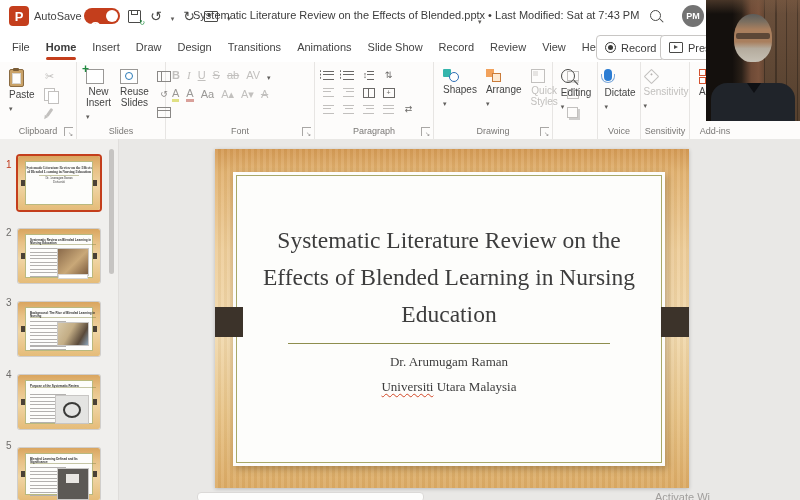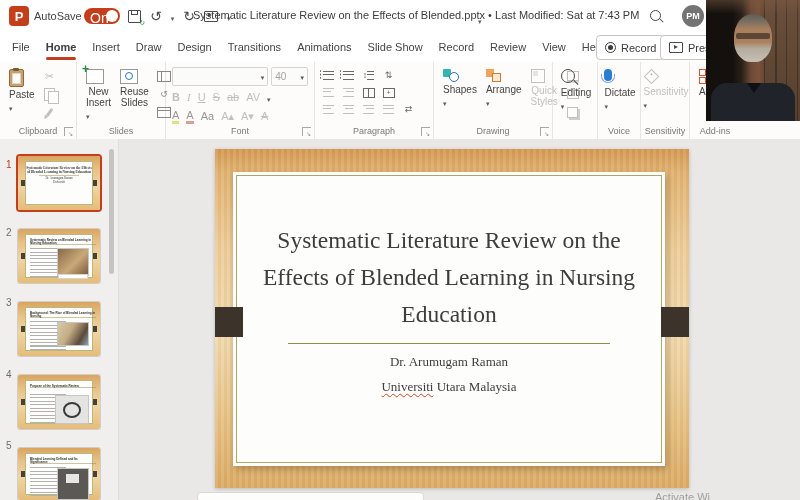--- a/index.html
+++ b/index.html
@@ -5,21 +5,21 @@
   html,body{margin:0;padding:0;width:800px;height:500px;overflow:hidden;background:#fff;
     font-family:"Liberation Sans","DejaVu Sans",sans-serif;-webkit-font-smoothing:antialiased;}
   .stage{position:relative;width:800px;height:500px;overflow:hidden;background:#fff;}
 
   
   .titlebar{position:absolute;left:0;top:0;width:800px;height:32px;background:#fff;}
   .pptlogo{position:absolute;left:9px;top:6px;width:20px;height:20px;border-radius:4px;background:#c43e1c;
     color:#fff;font-weight:bold;font-size:13px;display:flex;align-items:center;justify-content:center;}
   .autosave-label{position:absolute;left:34px;top:10px;font-size:11px;color:#444;}
   .toggle{position:absolute;left:84px;top:8px;width:36px;height:16px;border-radius:9px;background:#c43e1c;}
-  .toggle .on{position:absolute;left:6px;top:2px;font-size:14px;color:#fff;font-weight:normal;}
+  .toggle .on{position:absolute;left:6px;top:11px;font-size:14px;color:#fff;font-weight:bold;}
   .toggle .knob{position:absolute;right:2px;top:2px;width:12px;height:12px;border-radius:50%;background:#fff;}
   .qat{position:absolute;left:128px;top:6px;display:flex;align-items:center;gap:9px;height:20px;color:#4a4a48;}
   .qat .g{font-size:14px;line-height:14px;color:#4a4a48;}
   .caret::before{content:"▾";font-size:7px;color:#605e5c;}
   .doc-title{position:absolute;left:193px;top:9px;font-size:11px;color:#3b3b3b;white-space:nowrap;}
   .doc-caret{position:absolute;left:478px;top:10px;}
   .i-save{width:11px;height:11px;border:1.3px solid #4a4a48;border-radius:1px;position:relative;}
   .i-save::before{content:"";position:absolute;left:2px;top:0;width:5px;height:3.5px;border:1px solid #4a4a48;border-top:0;}
   .i-save::after{content:"↻";position:absolute;right:-5px;bottom:-5px;font-size:7px;color:#1a8a3a;}
   .i-mag{width:9px;height:9px;border:1.4px solid #4a4a48;border-radius:50%;position:relative;display:inline-block;}
@@ -277,30 +277,20 @@
           <span class="sbtn">
               <span class="i-sect"></span>
             </span>
         </div>
       </div>
       <div class="rlabel">Slides</div>
     </div>
 
     <div class="rgroup" style="width:148px">
       <div style="display:flex;flex-direction:column;gap:3px;padding:5px 6px 0;">
-        <div style="display:flex;gap:3px;">
-          <div class="combo" style="width:92px">
-            <span></span>
-              <span class="caret"></span>
-          </div>
-          <div class="combo" style="width:30px">
-            <span>40</span>
-              <span class="caret"></span>
-          </div>
-        </div>
         <div class="fontrow dis">
           <span class="fl b">B</span>
           <span class="fl i">I</span>
           <span class="fl u">U</span>
           <span class="fl s">S</span>
           <span class="fl s">ab</span>
           <span class="fl">AV</span>
           <span class="caret"></span>
         </div>
         <div class="fontrow">

